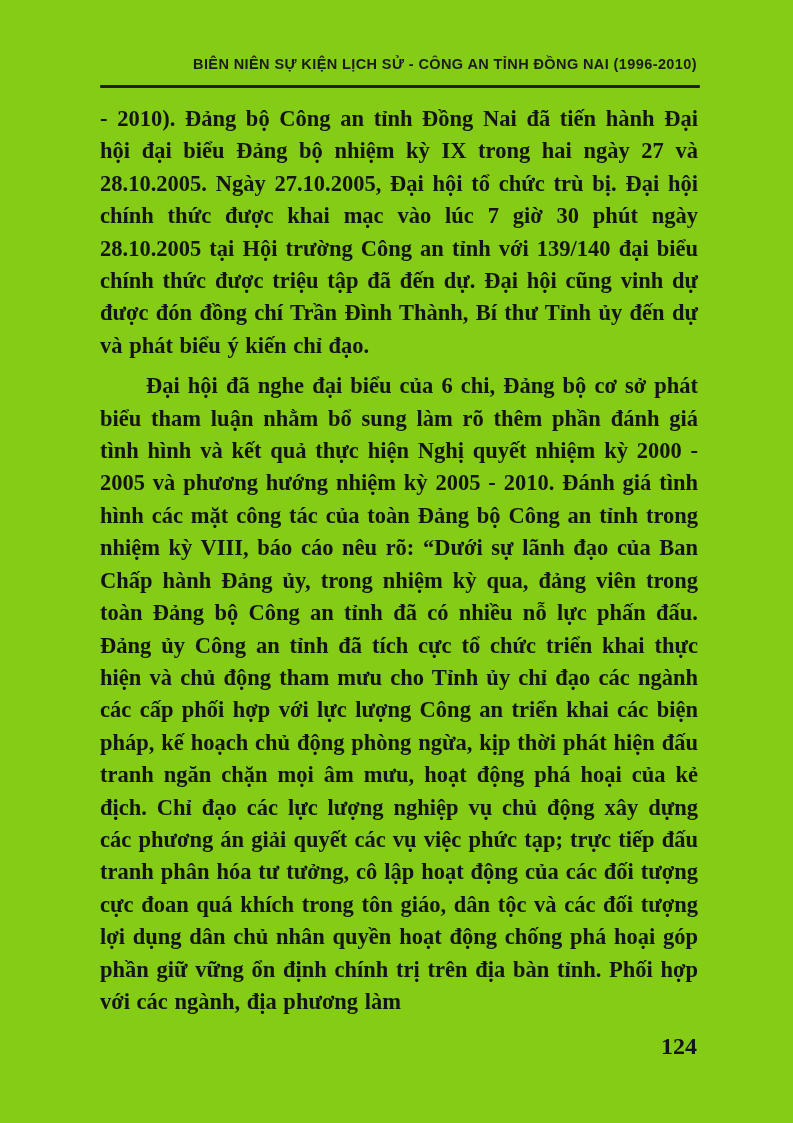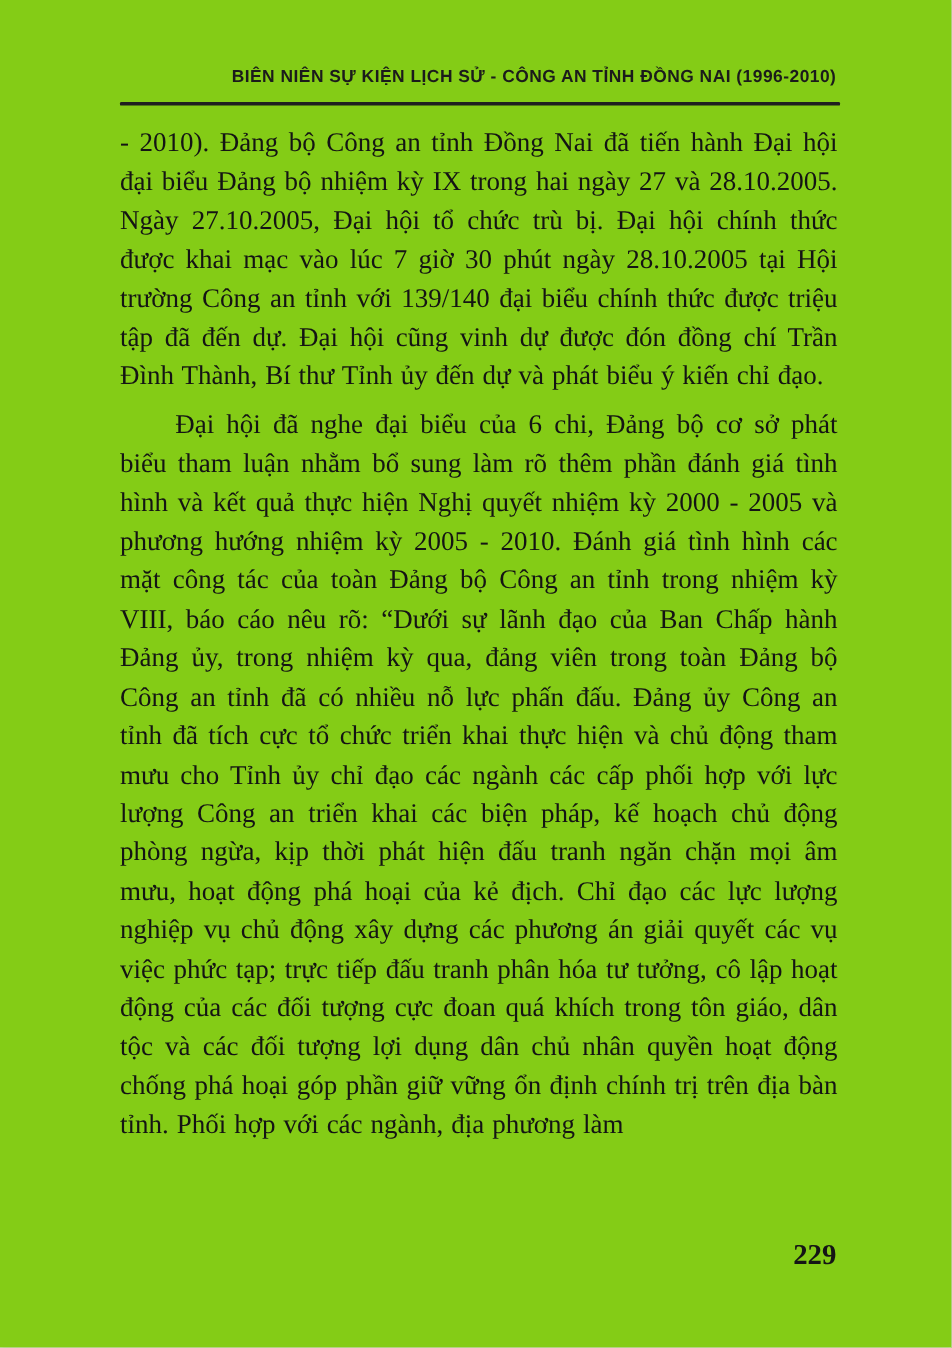--- a/index.html
+++ b/index.html
@@ -40,21 +40,21 @@
     background: #1f1f1f;
     border-radius: 1px;
   }
   
   .body-text {
     position: absolute;
     top: 103px;
     left: 100px;
     width: 598px;
     font-family: "Liberation Serif", "DejaVu Serif", serif;
-    font-weight: 400;
+    font-weight: 700;
     font-size: 22.5px;
     line-height: 32.4px;
     text-align: justify;
     color: #141414;
   }
   .body-text p {
     margin: 0;
     word-spacing: 1px;
   }
   .body-text p.indented {
@@ -81,15 +81,15 @@
 
   <div class="running-header">BIÊN NIÊN SỰ KIỆN LỊCH SỬ - CÔNG AN TỈNH ĐỒNG NAI (1996-2010)</div>
 
   <div class="header-rule"></div>
 
   <div class="body-text">
     <p>- 2010). Đảng bộ Công an tỉnh Đồng Nai đã tiến hành Đại hội đại biểu Đảng bộ nhiệm kỳ IX trong hai ngày 27 và 28.10.2005. Ngày 27.10.2005, Đại hội tổ chức trù bị. Đại hội chính thức được khai mạc vào lúc 7 giờ 30 phút ngày 28.10.2005 tại Hội trường Công an tỉnh với 139/140 đại biểu chính thức được triệu tập đã đến dự. Đại hội cũng vinh dự được đón đồng chí Trần Đình Thành, Bí thư Tỉnh ủy đến dự và phát biểu ý kiến chỉ đạo.</p>
     <p class="indented">Đại hội đã nghe đại biểu của 6 chi, Đảng bộ cơ sở phát biểu tham luận nhằm bổ sung làm rõ thêm phần đánh giá tình hình và kết quả thực hiện Nghị quyết nhiệm kỳ 2000 - 2005 và phương hướng nhiệm kỳ 2005 - 2010. Đánh giá tình hình các mặt công tác của toàn Đảng bộ Công an tỉnh trong nhiệm kỳ VIII, báo cáo nêu rõ: “Dưới sự lãnh đạo của Ban Chấp hành Đảng ủy, trong nhiệm kỳ qua, đảng viên trong toàn Đảng bộ Công an tỉnh đã có nhiều nỗ lực phấn đấu. Đảng ủy Công an tỉnh đã tích cực tổ chức triển khai thực hiện và chủ động tham mưu cho Tỉnh ủy chỉ đạo các ngành các cấp phối hợp với lực lượng Công an triển khai các biện pháp, kế hoạch chủ động phòng ngừa, kịp thời phát hiện đấu tranh ngăn chặn mọi âm mưu, hoạt động phá hoại của kẻ địch. Chỉ đạo các lực lượng nghiệp vụ chủ động xây dựng các phương án giải quyết các vụ việc phức tạp; trực tiếp đấu tranh phân hóa tư tưởng, cô lập hoạt động của các đối tượng cực đoan quá khích trong tôn giáo, dân tộc và các đối tượng lợi dụng dân chủ nhân quyền hoạt động chống phá hoại góp phần giữ vững ổn định chính trị trên địa bàn tỉnh. Phối hợp với các ngành, địa phương làm</p>
   </div>
 
-  <div class="page-number">229</div>
+  <div class="page-number">124</div>
 
 </div>
 
 </body></html>

